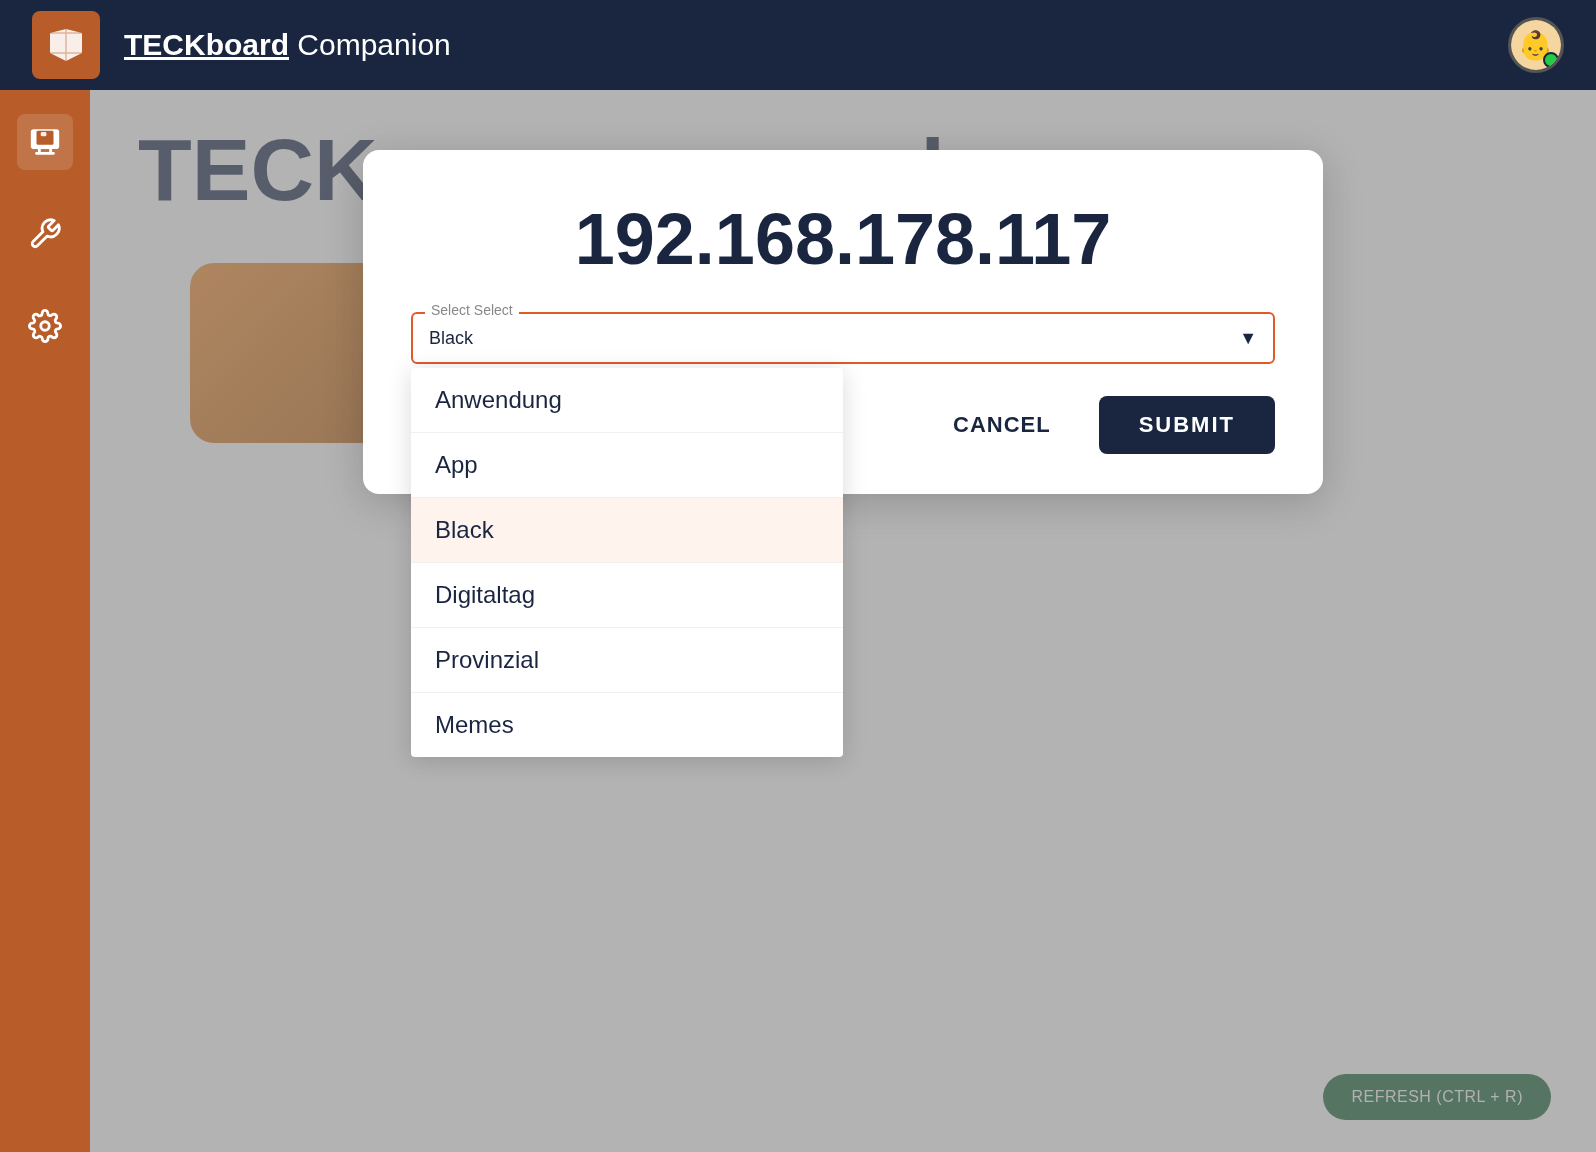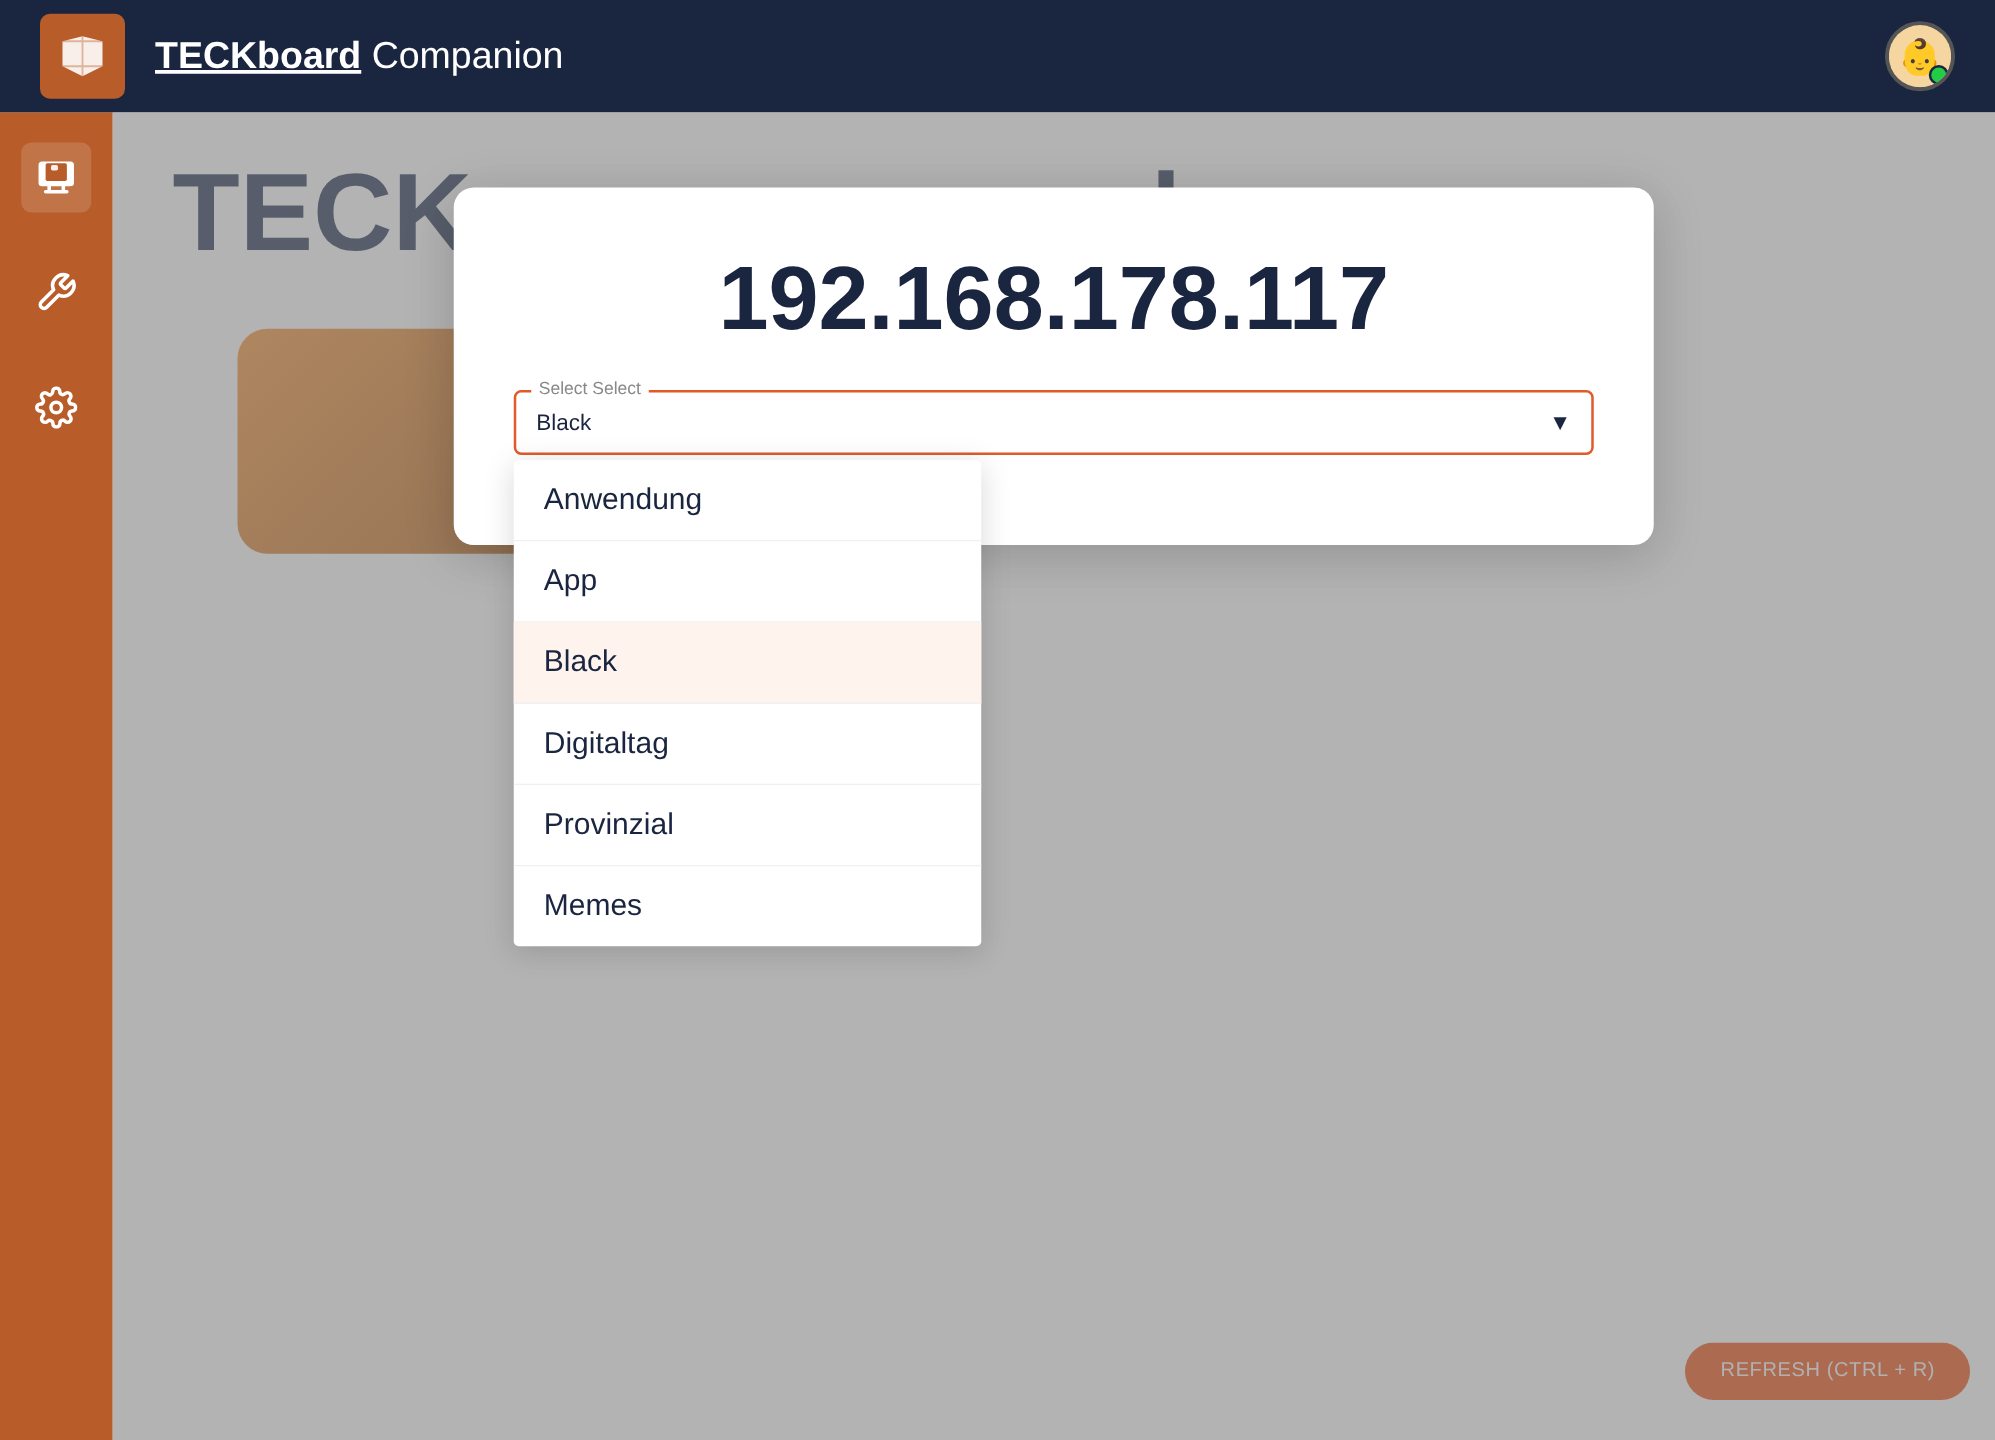--- a/index.html
+++ b/index.html
@@ -212,21 +212,21 @@
       align-items: center;
       justify-content: space-between;
       background: white;
     }
 
     
     .dropdown {
       position: absolute;
       top: 100%;
       left: 0;
-      width: 374px;
+      width: 432px;
       background: white;
       border-radius: 4px;
       box-shadow: 0 4px 24px rgba(0,0,0,0.15);
       z-index: 20;
       margin-top: 4px;
     }
 
     .dropdown-item {
       padding: 18px 24px;
       font-size: 24px;
@@ -274,22 +274,22 @@
       letter-spacing: 2px;
       cursor: pointer;
       padding: 16px 40px;
       text-transform: uppercase;
     }
 
     
     .refresh-btn {
       position: fixed;
       bottom: 32px;
-      right: 20px;
-      background: #c2410c;
+      right: 45px;
+      background: #14532d;
       color: #ccc;
       border-radius: 30px;
       padding: 14px 28px;
       font-size: 16px;
       font-weight: 500;
       cursor: pointer;
       letter-spacing: 0.5px;
       border: none;
     }
 
@@ -371,20 +371,24 @@
           <div class="dropdown">
             <div class="dropdown-item">Anwendung</div>
             <div class="dropdown-item">App</div>
             <div class="dropdown-item selected">Black</div>
             <div class="dropdown-item">Digitaltag</div>
             <div class="dropdown-item">Provinzial</div>
             <div class="dropdown-item">Memes</div>
           </div>
         </div>
 
+        <div class="dialog-actions">
+          <button class="btn-cancel">CANCEL</button>
+          <button class="btn-submit">SUBMIT</button>
+        </div>
 
       </div>
     </div>
 
   </div>
 </div>
 
 <button class="refresh-btn">REFRESH (CTRL + R)</button>
 
 </body></html>

